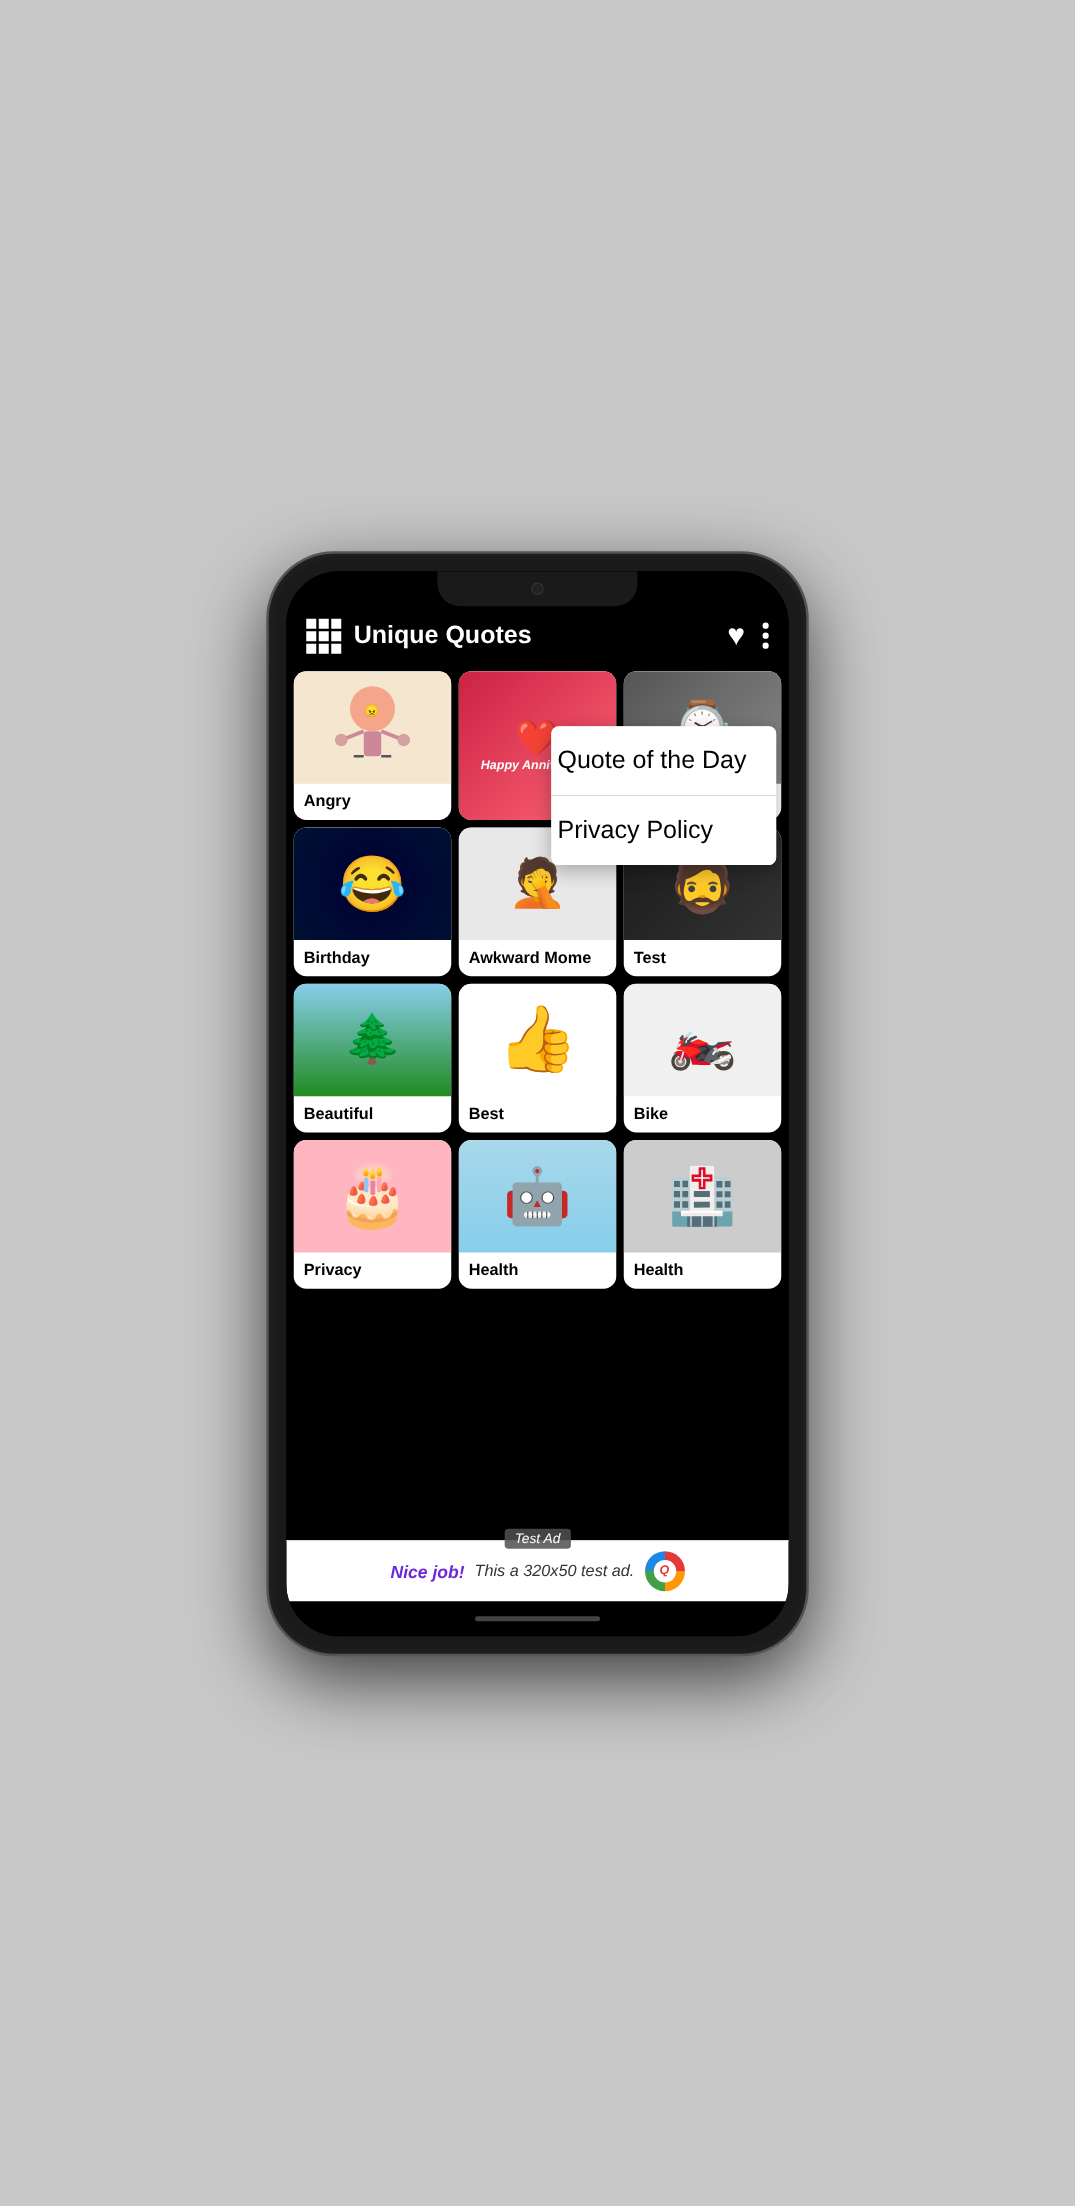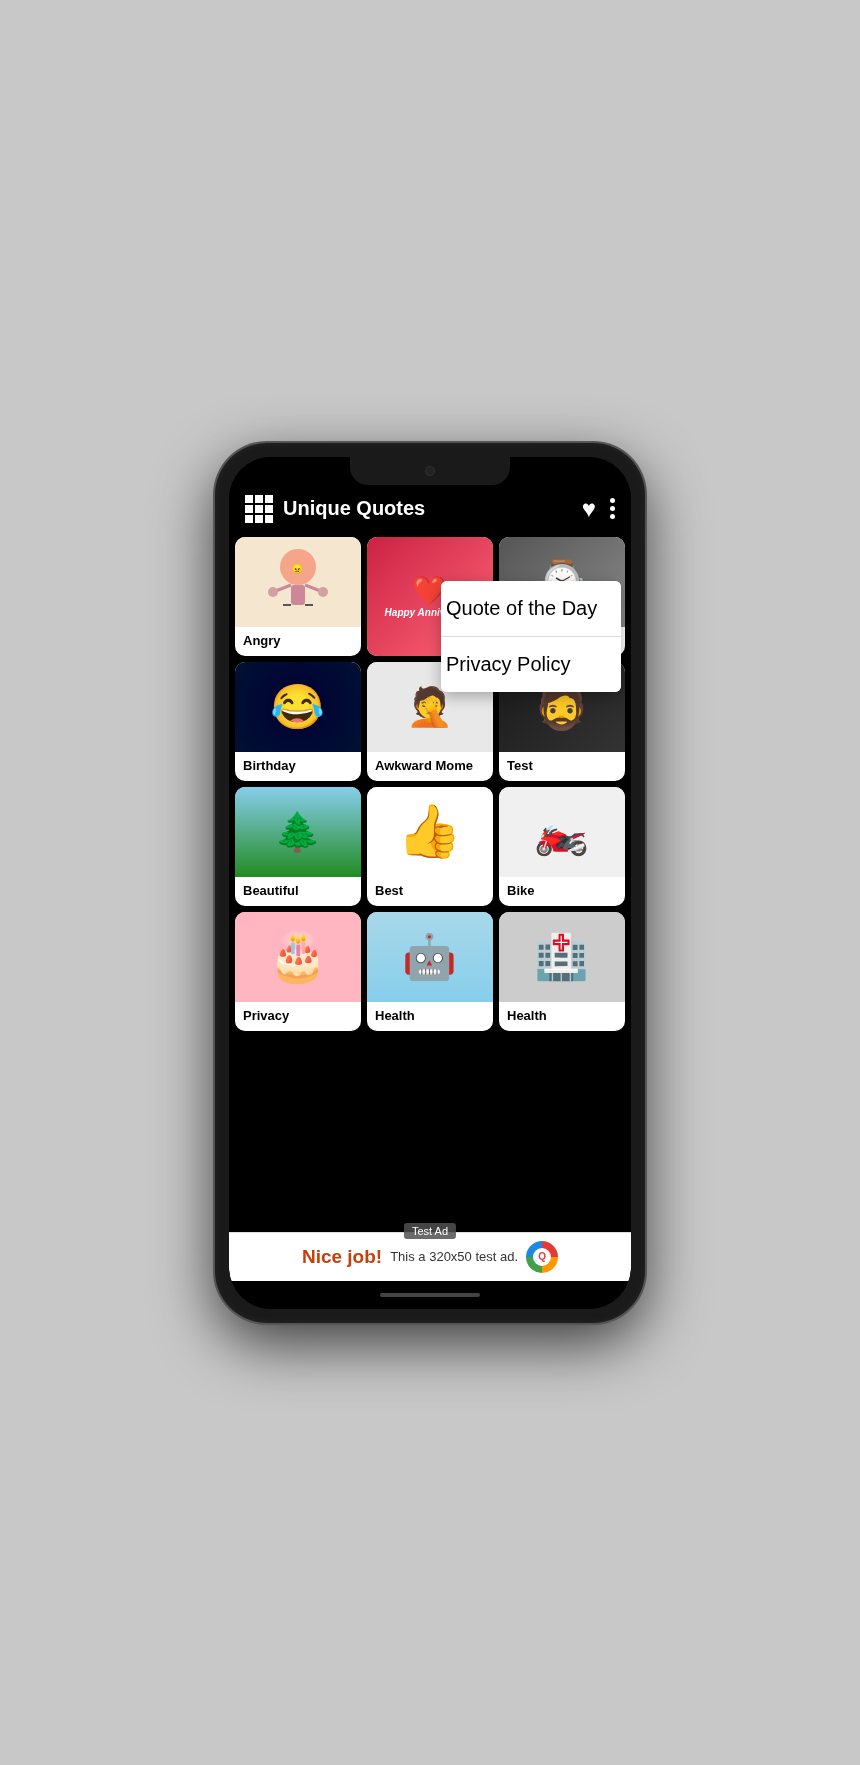--- a/index.html
+++ b/index.html
@@ -184,36 +184,37 @@
     .ad-banner {
       background: #fff;
       padding: 8px 12px;
       display: flex;
       align-items: center;
       justify-content: center;
       gap: 8px;
       border-top: 1px solid #ddd;
       flex-shrink: 0;
       position: relative;
+      font-style: italic;
     }
     .ad-label {
       position: absolute;
       top: -10px;
       left: 50%;
       transform: translateX(-50%);
       background: rgba(80,80,80,0.85);
       color: white;
       font-size: 11px;
       padding: 2px 8px;
       border-radius: 3px;
     }
     .ad-nice {
-      color: #c2410c;
+      color: #6d28d9;
       font-weight: bold;
-      font-size: 19px;
+      font-size: 14px;
     }
     .ad-text {
       color: #333;
       font-size: 13px;
     }
     .ad-logo {
       width: 32px;
       height: 32px;
       border-radius: 50%;
       background: conic-gradient(#e53935 0deg 90deg, #ff9800 90deg 180deg, #43a047 180deg 270deg, #1e88e5 270deg 360deg);

